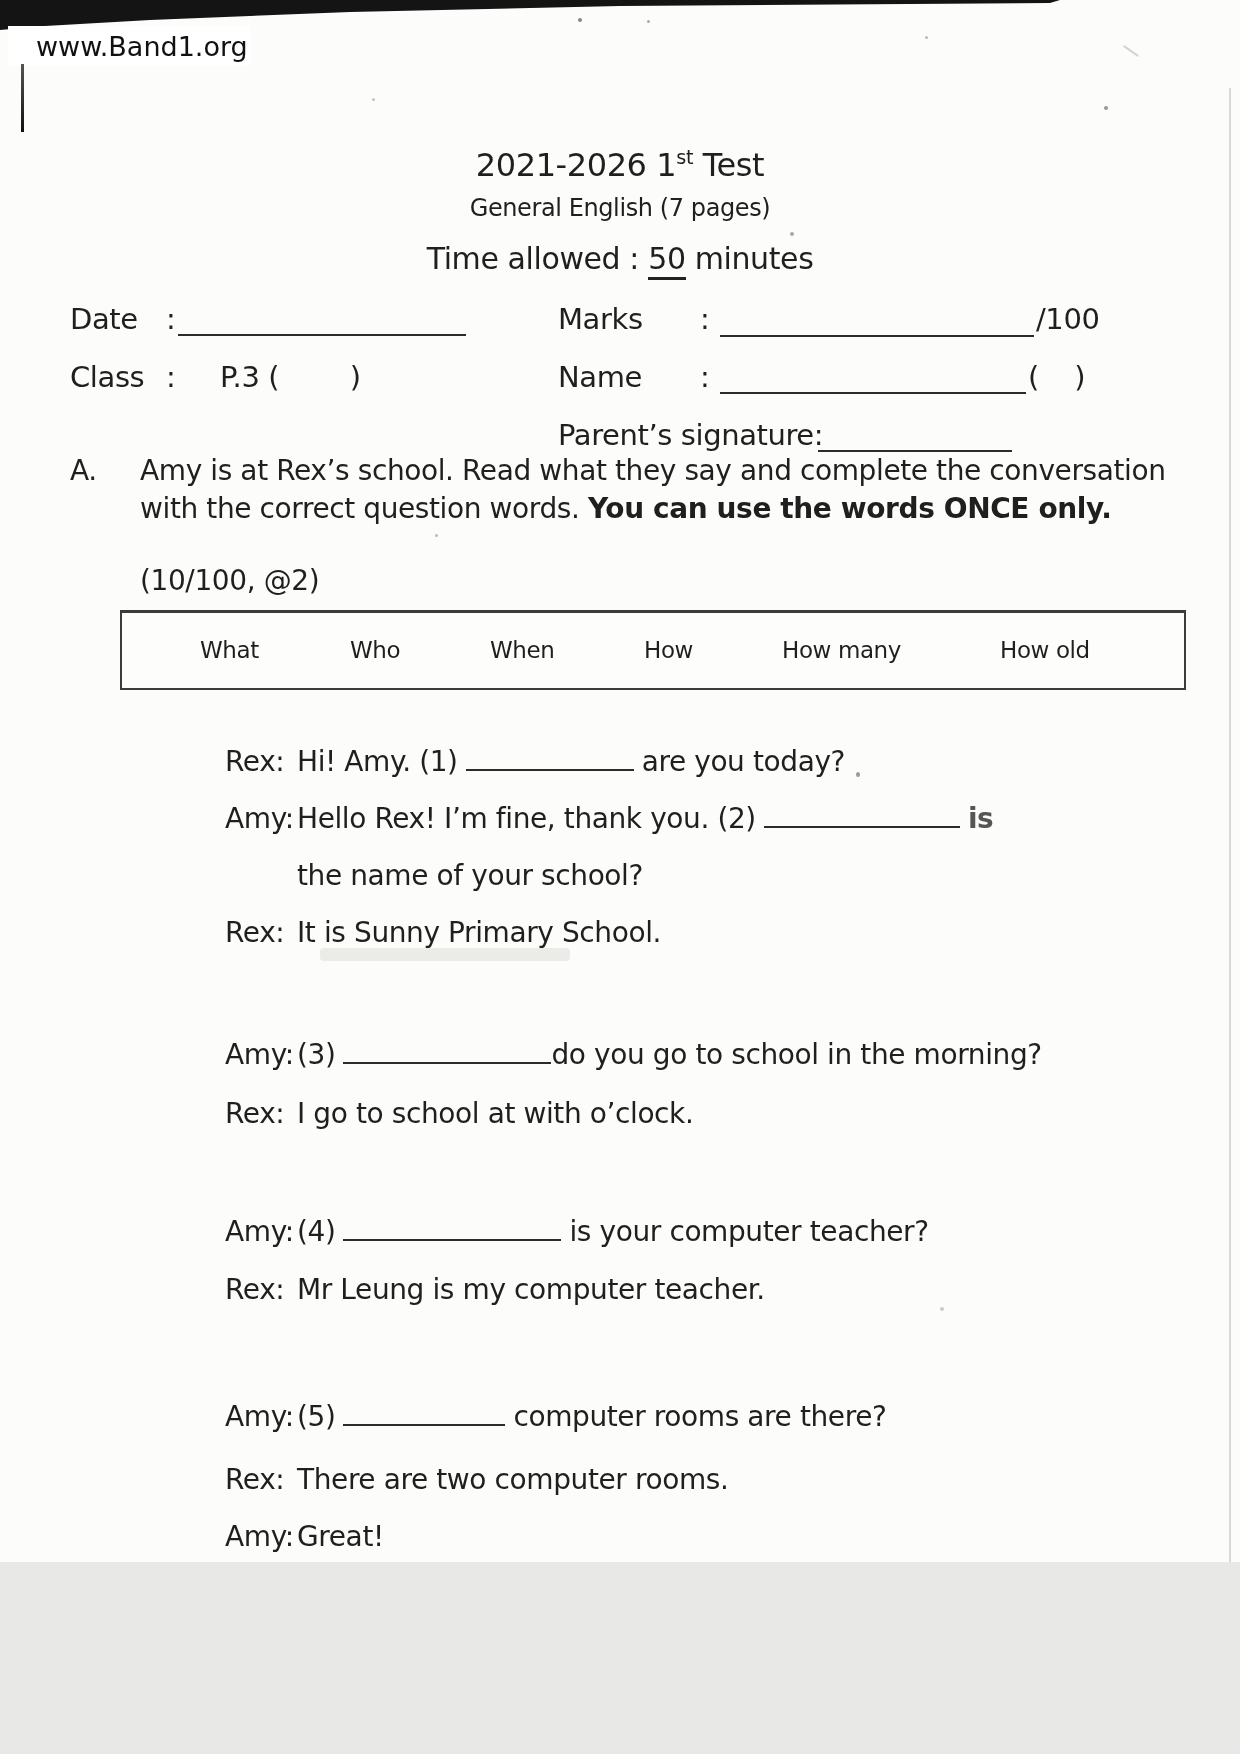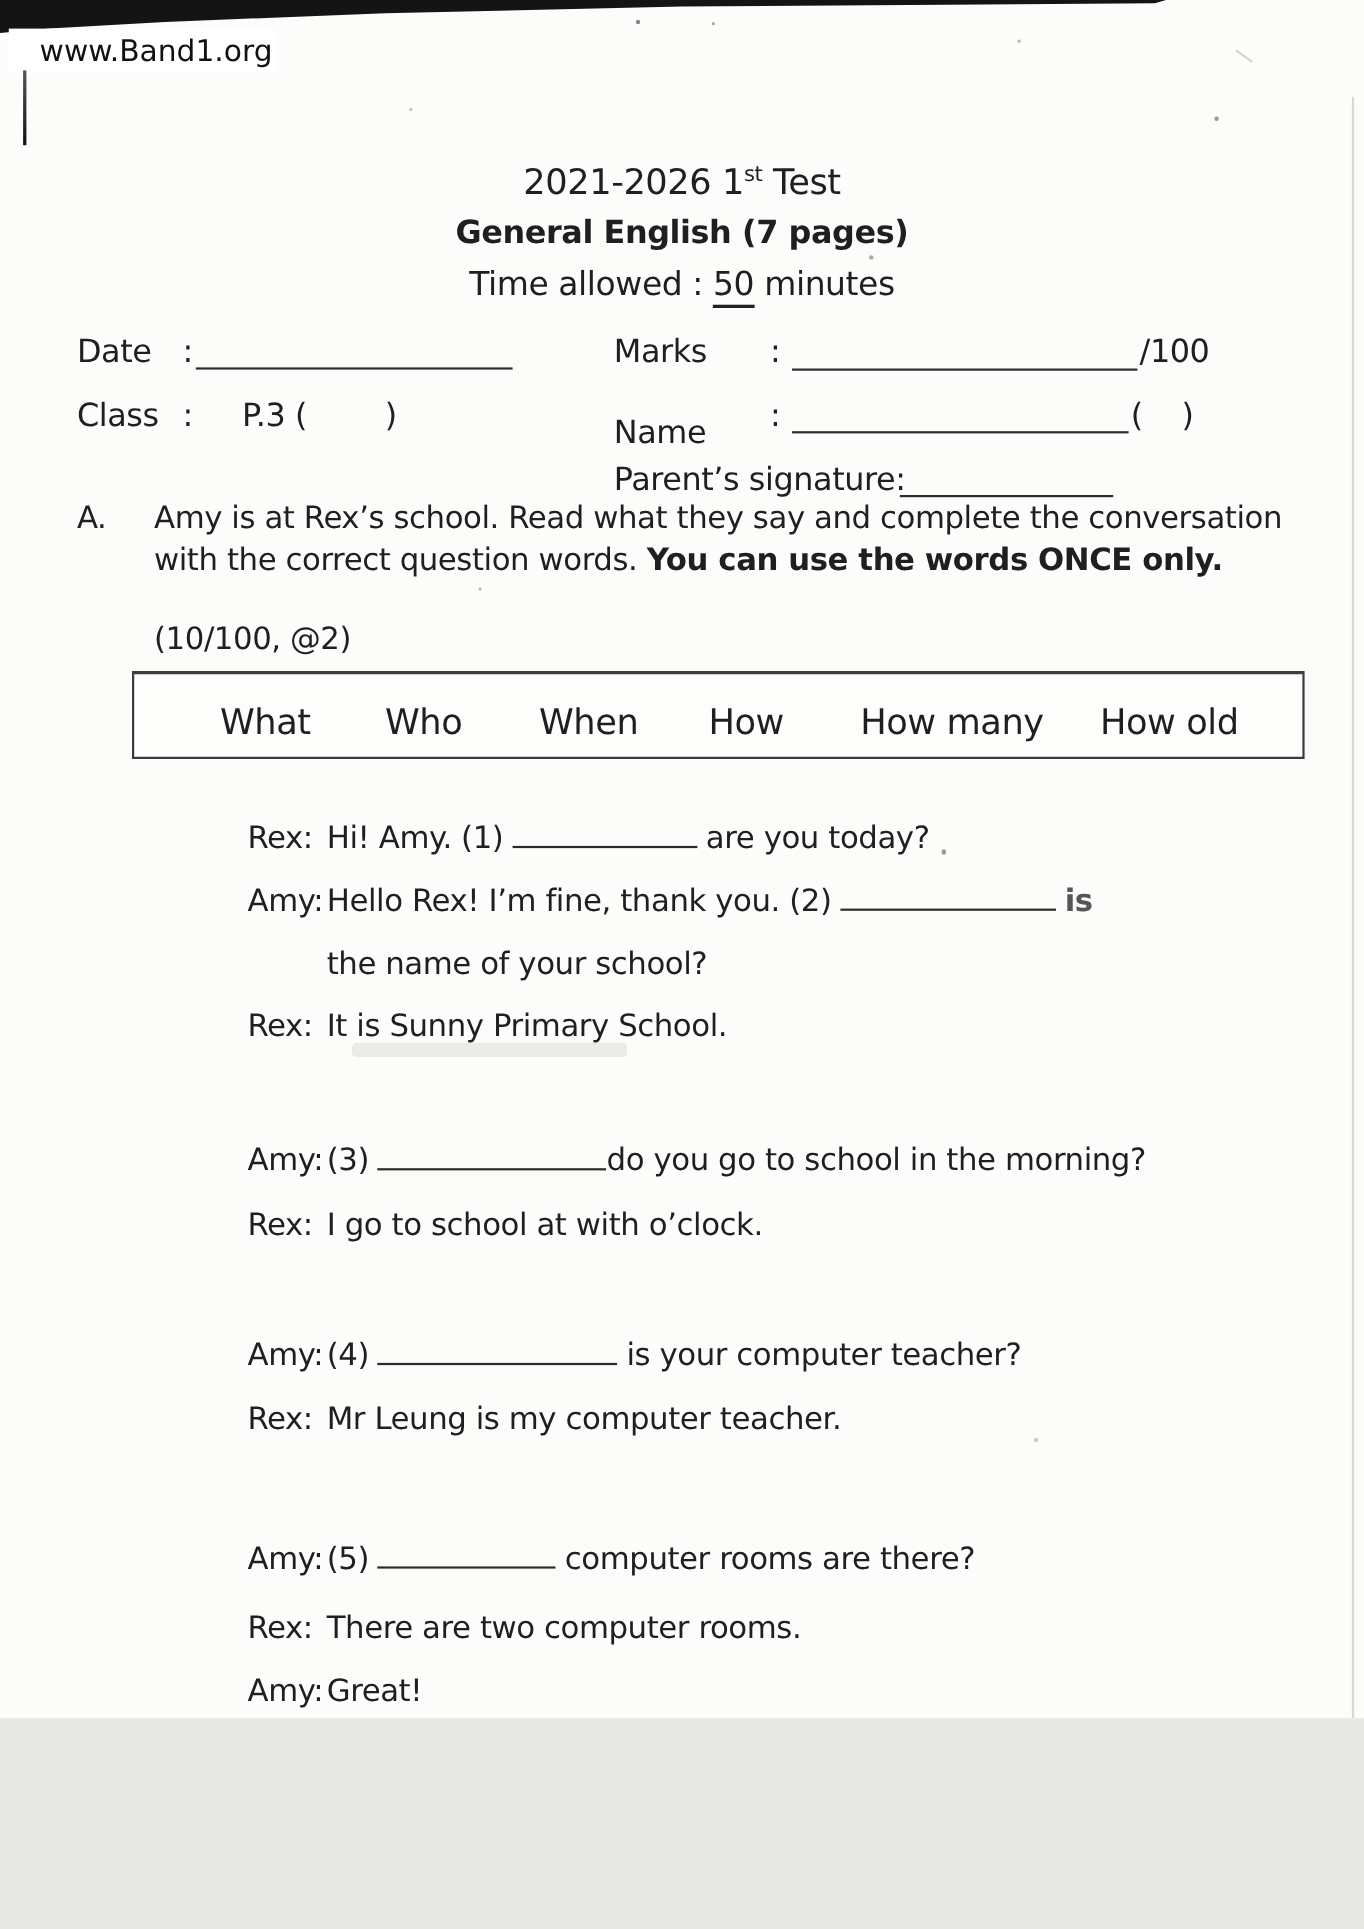--- a/index.html
+++ b/index.html
@@ -9,32 +9,32 @@
     margin:0 auto;
     background:#fcfcfa;
     overflow:hidden;
     font-family:"DejaVu Sans", sans-serif;
     color:#1f1f1f;
     letter-spacing:-0.4px;
   }
   .pos{position:absolute;white-space:pre;}
   .center{position:absolute;left:0;right:0;text-align:center;}
   .title{font-size:32px;}
-  .subtitle{font-size:29px;font-weight:bold;}
+  .subtitle{font-size:24px;}
   .timeline{font-size:30px;}
   .u50{border-bottom:3px solid #222;padding-bottom:1px;}
   sup{font-size:0.6em;}
   .formtext{font-size:29px;}
   .uline{position:absolute;border-bottom:2px solid #2c2c2c;height:0;}
   .instr{font-size:28px;line-height:38px;}
   .bankbox{
     position:absolute;left:120px;top:610px;width:1062px;height:75px;
     border:2px solid #3c3c3c;border-top-width:3px;background:#fdfdfc;
   }
-  .bank-word{position:absolute;top:24px;font-size:32px;white-space:pre;}
+  .bank-word{position:absolute;top:24px;font-size:23px;white-space:pre;}
   .dlg-row{position:absolute;left:225px;width:990px;font-size:28px;white-space:nowrap;}
   .speaker{display:inline-block;width:72px;}
   .blank{display:inline-block;border-bottom:2px solid #2b2b2b;height:24px;margin:0 8px;vertical-align:baseline;}
   .blank.tight{margin-right:0;}
   .muted{color:#565656;font-weight:bold;}
   .footer{font-size:28px;}
   .topband{position:absolute;left:0;top:0;width:1240px;height:30px;}
   .wm{
     position:absolute;left:8px;top:26px;width:242px;height:40px;background:#ffffff;
     display:flex;align-items:center;padding-left:28px;box-sizing:border-box;
@@ -73,21 +73,21 @@
 
   <div class="pos formtext" style="left:558px;top:302px;">Marks</div>
   <div class="pos formtext" style="left:700px;top:302px;">:</div>
   <div class="uline" style="left:720px;top:335px;width:314px;"></div>
   <div class="pos formtext" style="left:1036px;top:302px;">/100</div>
 
   <div class="pos formtext" style="left:70px;top:360px;">Class</div>
   <div class="pos formtext" style="left:166px;top:360px;">:</div>
   <div class="pos formtext" style="left:220px;top:360px;">P.3 (        )</div>
 
-  <div class="pos formtext" style="left:558px;top:376px;">Name</div>
+  <div class="pos formtext" style="left:558px;top:360px;">Name</div>
   <div class="pos formtext" style="left:700px;top:360px;">:</div>
   <div class="uline" style="left:720px;top:392px;width:306px;"></div>
   <div class="pos formtext" style="left:1028px;top:360px;">(    )</div>
 
   <div class="pos formtext" style="left:558px;top:418px;">Parent’s signature:</div>
   <div class="uline" style="left:818px;top:450px;width:194px;"></div>
 
   <div class="pos instr" style="left:70px;top:452px;">A.</div>
   <div class="pos instr" style="left:140px;top:452px;">Amy is at Rex’s school. Read what they say and complete the conversation</div>
   <div class="pos instr" style="left:140px;top:490px;"><span>with the correct question words. </span><b>You can use the words ONCE only.</b></div>

